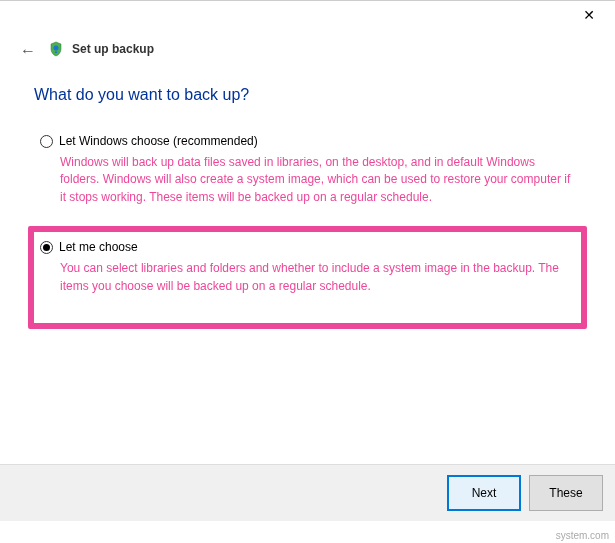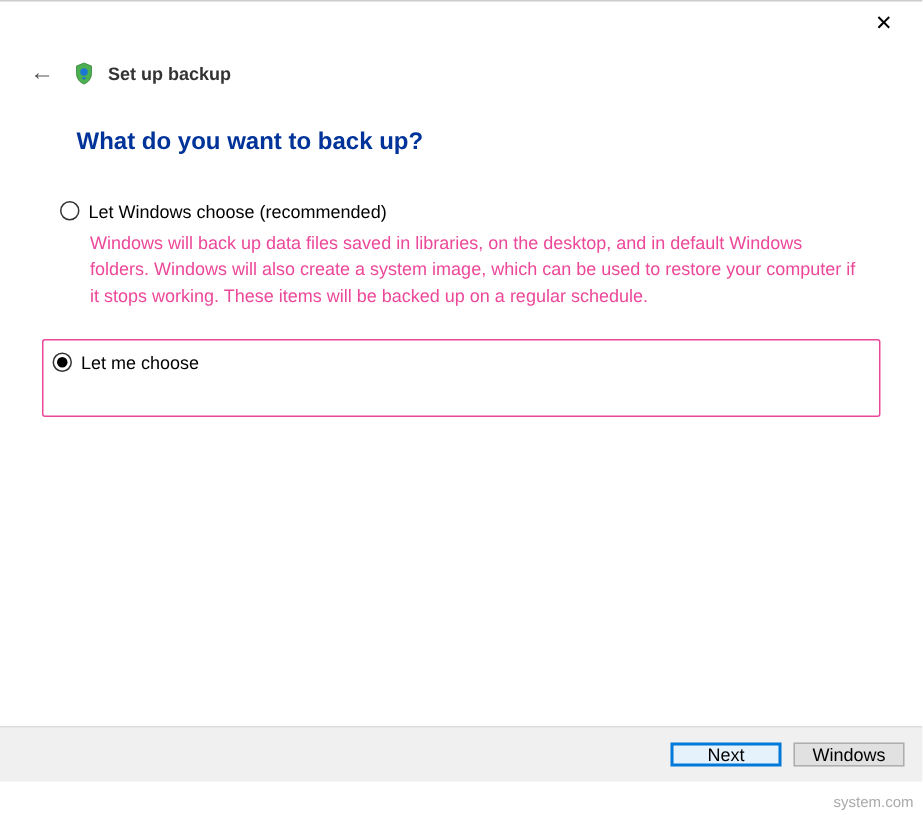--- a/index.html
+++ b/index.html
@@ -50,38 +50,37 @@
       font-size: 12px;
       color: #333;
       font-weight: bold;
     }
     .content {
       padding: 22px 34px 10px 34px;
     }
     .heading {
       color: #003399;
       font-size: 16px;
-      font-weight: 700;
+      font-weight: 400;
       margin-bottom: 26px;
-      margin-left: 17px;
     }
     .option {
       margin-bottom: 16px;
       padding: 4px 6px;
     }
     .option-highlight {
-      border: 1px solid #ec4899;
+      border: 6px solid #ec4899;
       border-radius: 2px;
       padding: 8px 6px 28px 6px;
       margin-left: -6px;
       margin-right: -6px;
     }
     .radio-row {
       display: flex;
-      align-items: flex-start;
+      align-items: center;
       gap: 6px;
     }
     .radio {
       width: 13px;
       height: 13px;
       border: 1px solid #333;
       border-radius: 50%;
       display: inline-flex;
       align-items: center;
       justify-content: center;
@@ -112,21 +111,21 @@
       right: 0;
       background: #f0f0f0;
       border-top: 1px solid #ddd;
       padding: 10px 12px;
       display: flex;
       justify-content: flex-end;
       gap: 8px;
     }
     .btn {
       min-width: 74px;
-      height: 16px;
+      height: 36px;
       font-size: 12px;
       border: 1px solid #adadad;
       background: #e1e1e1;
       cursor: default;
       display: flex;
       align-items: center;
       justify-content: center;
     }
     .btn-primary {
       border: 2px solid #0078d7;
@@ -168,21 +167,22 @@
       <span class="radio-label">Let Windows choose (recommended)</span>
     </div>
     <p class="option-desc">Windows will back up data files saved in libraries, on the desktop, and in default Windows folders. Windows will also create a system image, which can be used to restore your computer if it stops working. These items will be backed up on a regular schedule.</p>
   </div>
 
   <div class="option option-highlight">
     <div class="radio-row">
       <span class="radio selected"></span>
       <span class="radio-label">Let me choose</span>
     </div>
+    <p class="option-desc">You can select libraries and folders and whether to include a system image in the backup. The items you choose will be backed up on a regular schedule.</p>
   </div>
 </div>
 
 <div class="footer">
   <div class="btn btn-primary">Next</div>
-  <div class="btn">Windows</div>
+  <div class="btn">These</div>
 </div>
 
 <div class="watermark">system.com</div>
 
 </body></html>

